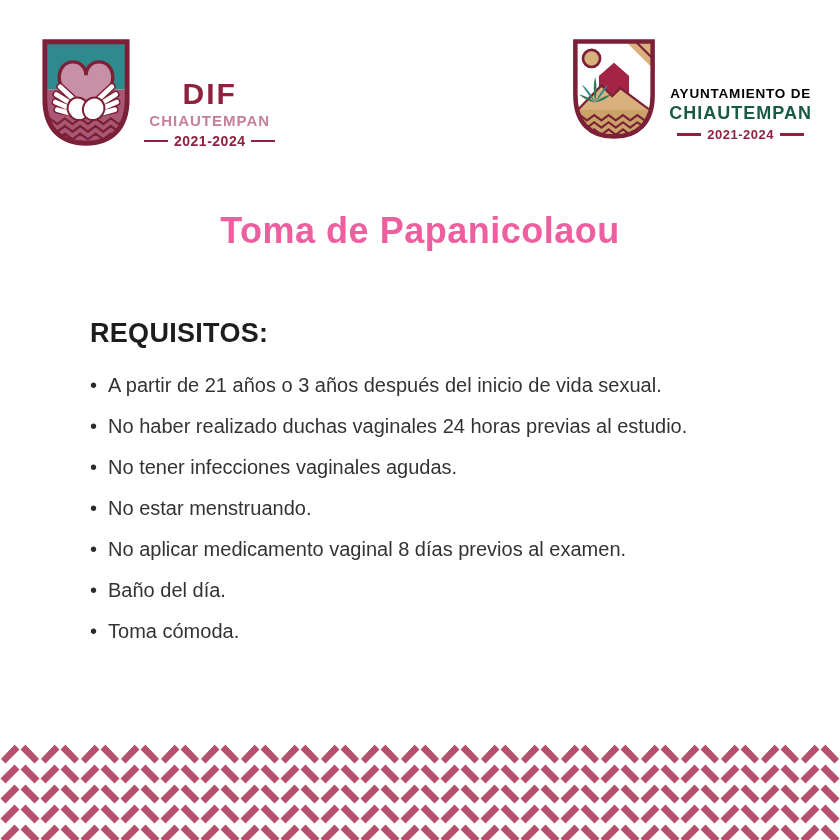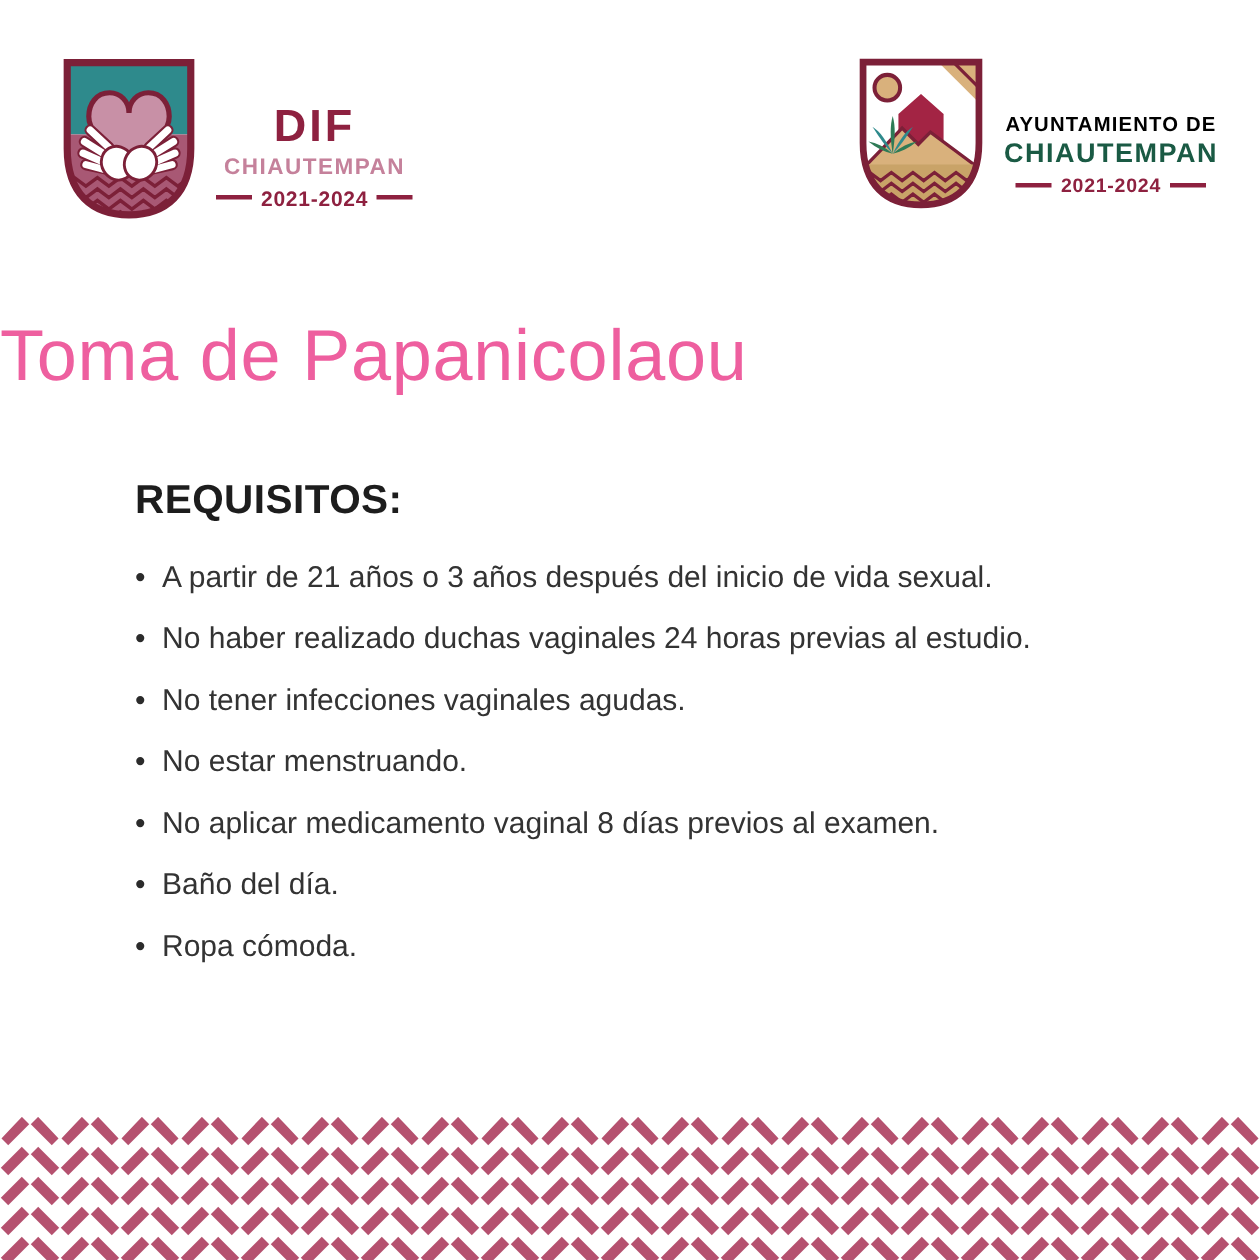--- a/index.html
+++ b/index.html
@@ -5,37 +5,37 @@
   html,body { margin:0; padding:0; background:#ffffff; }
   .page {
     position:relative; width:840px; height:840px; overflow:hidden;
     background:#ffffff; font-family:"Liberation Sans", sans-serif;
   }
   
   .header {
     position:absolute; top:36px; left:38px; right:28px;
     display:flex; justify-content:space-between; align-items:flex-start;
   }
-  .logo-group { display:flex; align-items:center; }
+  .logo-group { display:flex; align-items:flex-end; }
   .logo-text { display:flex; flex-direction:column; align-items:center; }
   .dif .logo-text { margin:24px 0 0 10px; }
   .dif-name { font-size:30px; font-weight:800; color:#8e2140; letter-spacing:2px; line-height:1; }
   .dif-city { font-size:15px; font-weight:700; color:#c5819b; letter-spacing:1px; margin-top:3px; }
   .term-row { display:flex; align-items:center; gap:6px; margin-top:4px; }
   .term-row .dash { width:24px; height:2.5px; background:#8e2140; }
   .term { font-size:14px; font-weight:700; color:#8e2140; letter-spacing:0.5px; }
   .ayto .logo-text { margin:28px 0 0 10px; }
   .ayto-line1 { font-size:13.5px; font-weight:600; color:#000000; letter-spacing:0.8px; }
   .ayto-name { font-size:18px; font-weight:800; color:#1a5a44; letter-spacing:1px; margin-top:2px; }
   .ayto .term-row { margin-top:3px; }
   .ayto .term { font-size:13px; }
   
   .title {
     position:absolute; top:210px; left:0; width:100%; margin:0;
-    text-align:left; font-size:48px; font-weight:400;
+    text-align:center; font-size:36px; font-weight:700;
     color:#ee5f9f; letter-spacing:0.5px;
   }
   
   .content { position:absolute; top:318px; left:90px; right:48px; }
   .req-heading { margin:0; font-size:27px; font-weight:700; color:#1d1d1d; letter-spacing:0.3px; }
   .req-list { list-style:none; margin:26px 0 0 0; padding:0; }
   .req-list li {
     display:flex; align-items:flex-start;
     font-size:20px; line-height:21px; color:#333333; margin-bottom:20px;
   }
@@ -147,21 +147,21 @@
 
   <section class="content">
     <h2 class="req-heading">REQUISITOS:</h2>
     <ul class="req-list">
       <li>A partir de 21 años o 3 años después del inicio de vida sexual.</li>
       <li>No haber realizado duchas vaginales 24 horas previas al estudio.</li>
       <li>No tener infecciones vaginales agudas.</li>
       <li>No estar menstruando.</li>
       <li>No aplicar medicamento vaginal 8 días previos al examen.</li>
       <li>Baño del día.</li>
-      <li>Ropa cómoda.</li>
+      <li>Toma cómoda.</li>
     </ul>
   </section>
 
   <div class="pattern">
     <svg width="840" height="96" viewBox="0 0 840 96">
       <defs>
         <pattern id="hb" width="40" height="20" patternUnits="userSpaceOnUse">
           <line x1="3" y1="17" x2="17" y2="3" stroke="#b5516f" stroke-width="7"></line>
           <line x1="23" y1="3" x2="37" y2="17" stroke="#b5516f" stroke-width="7"></line>
         </pattern>

